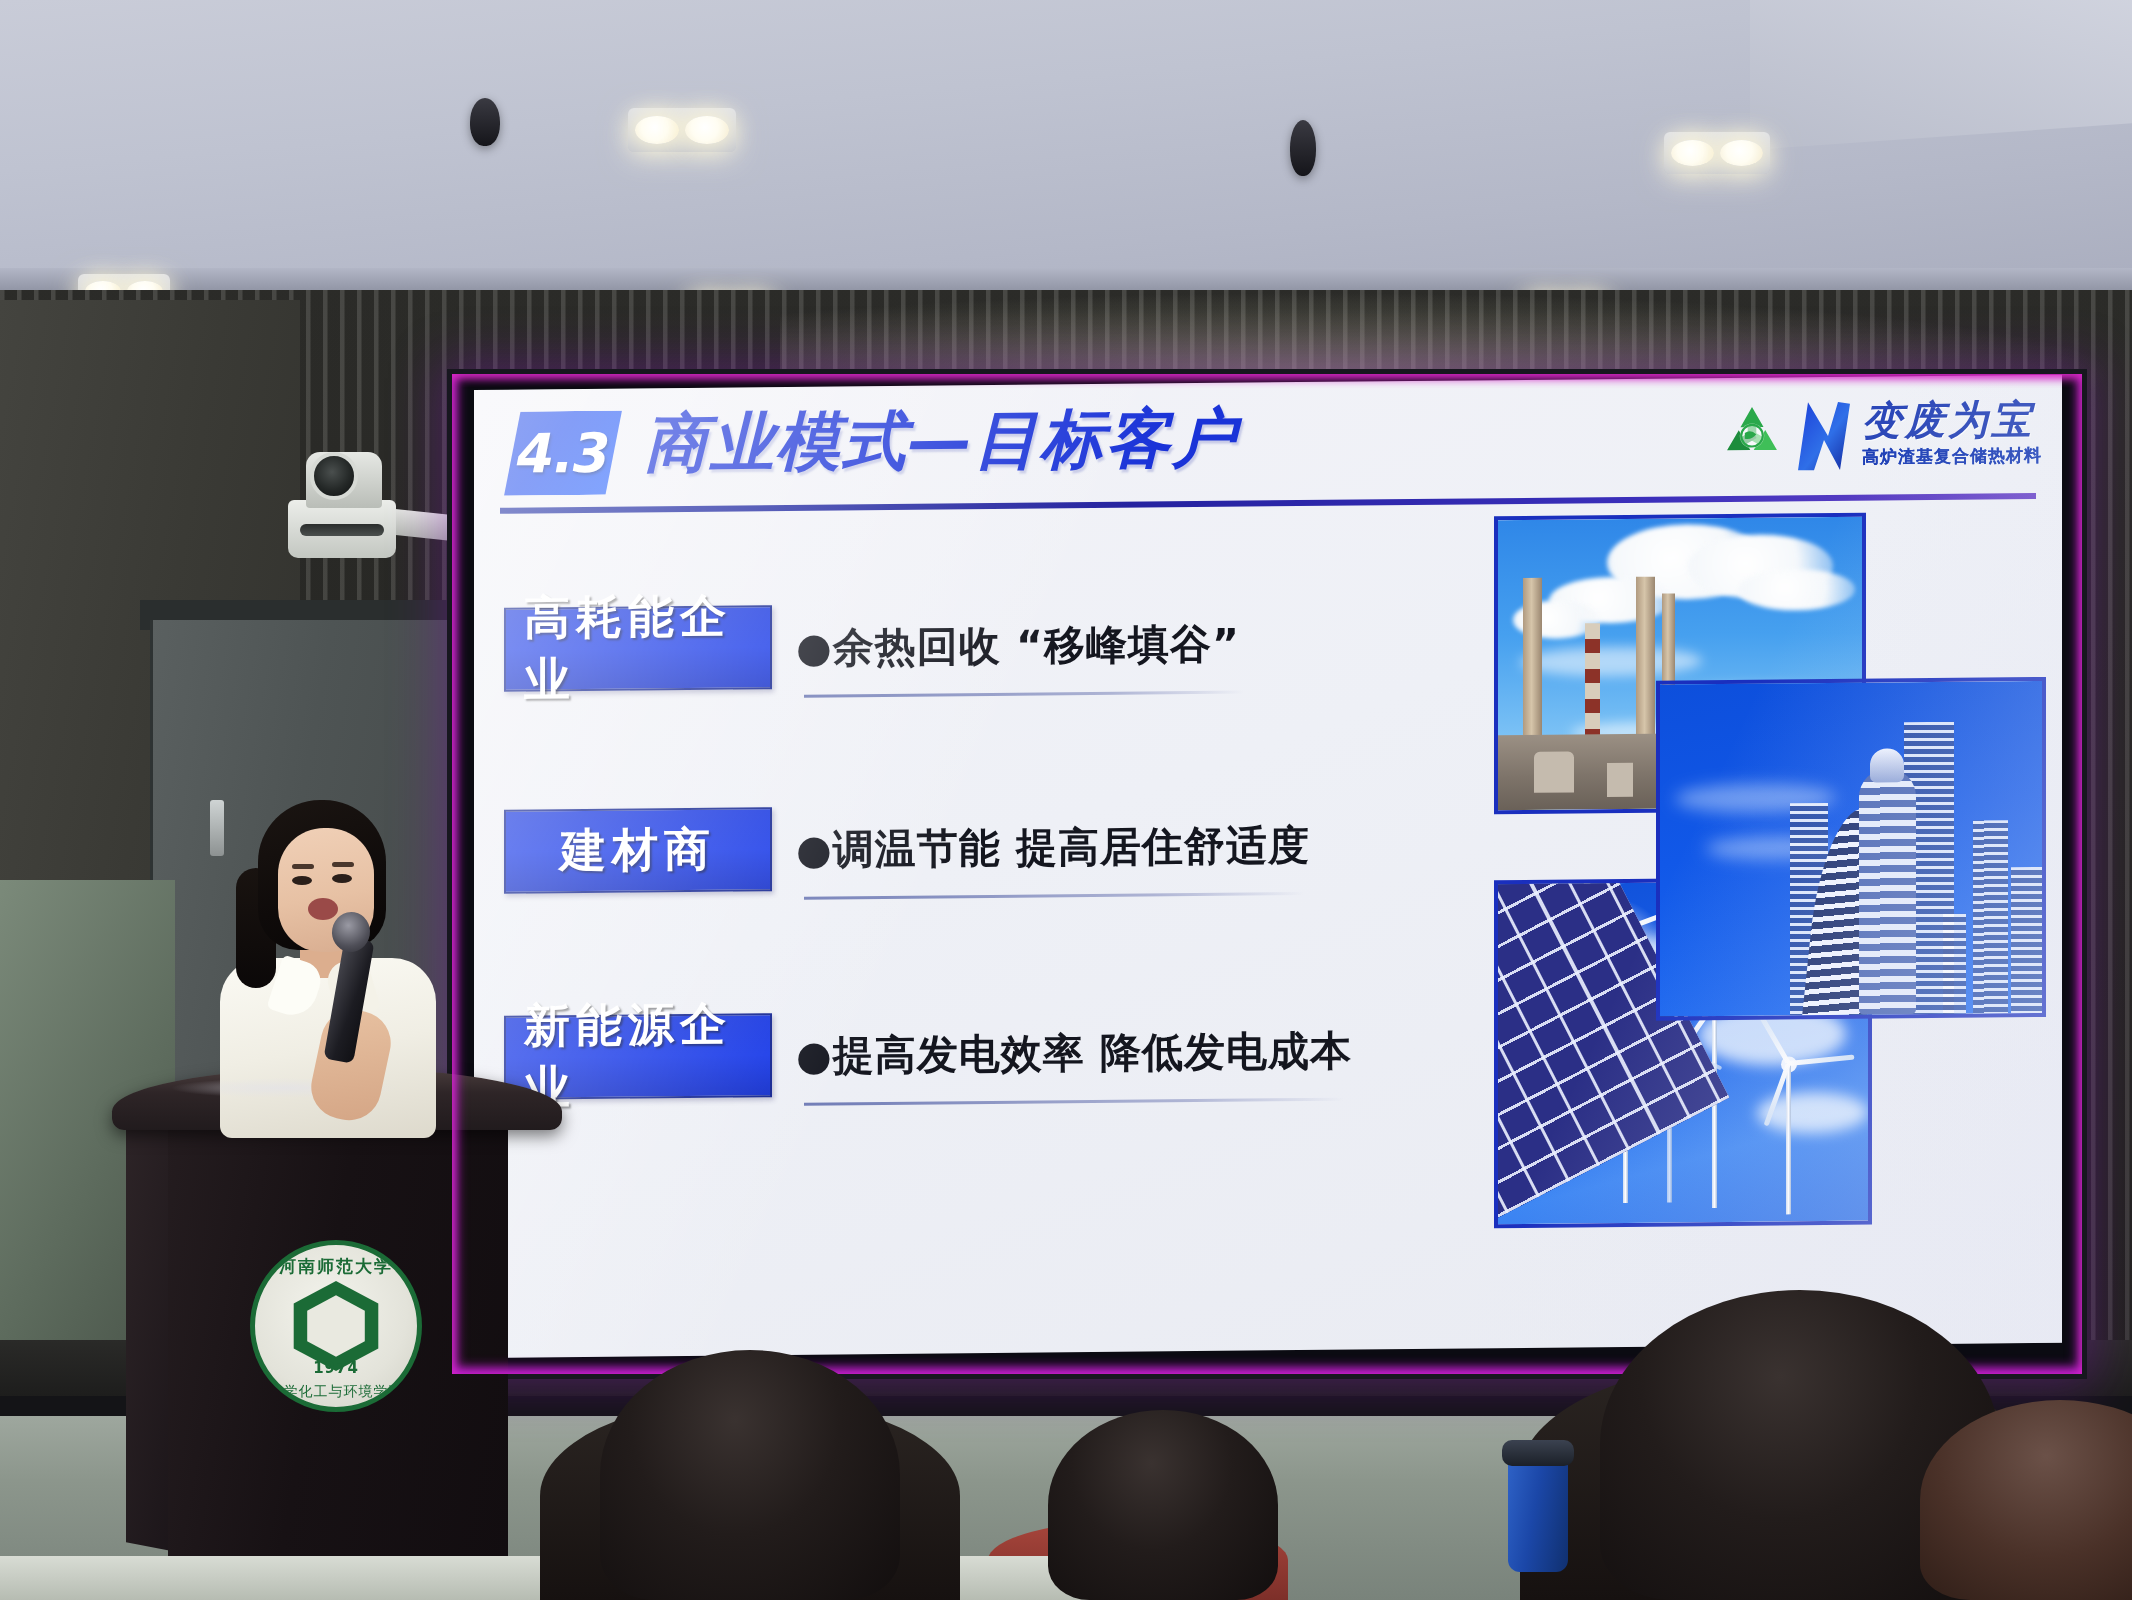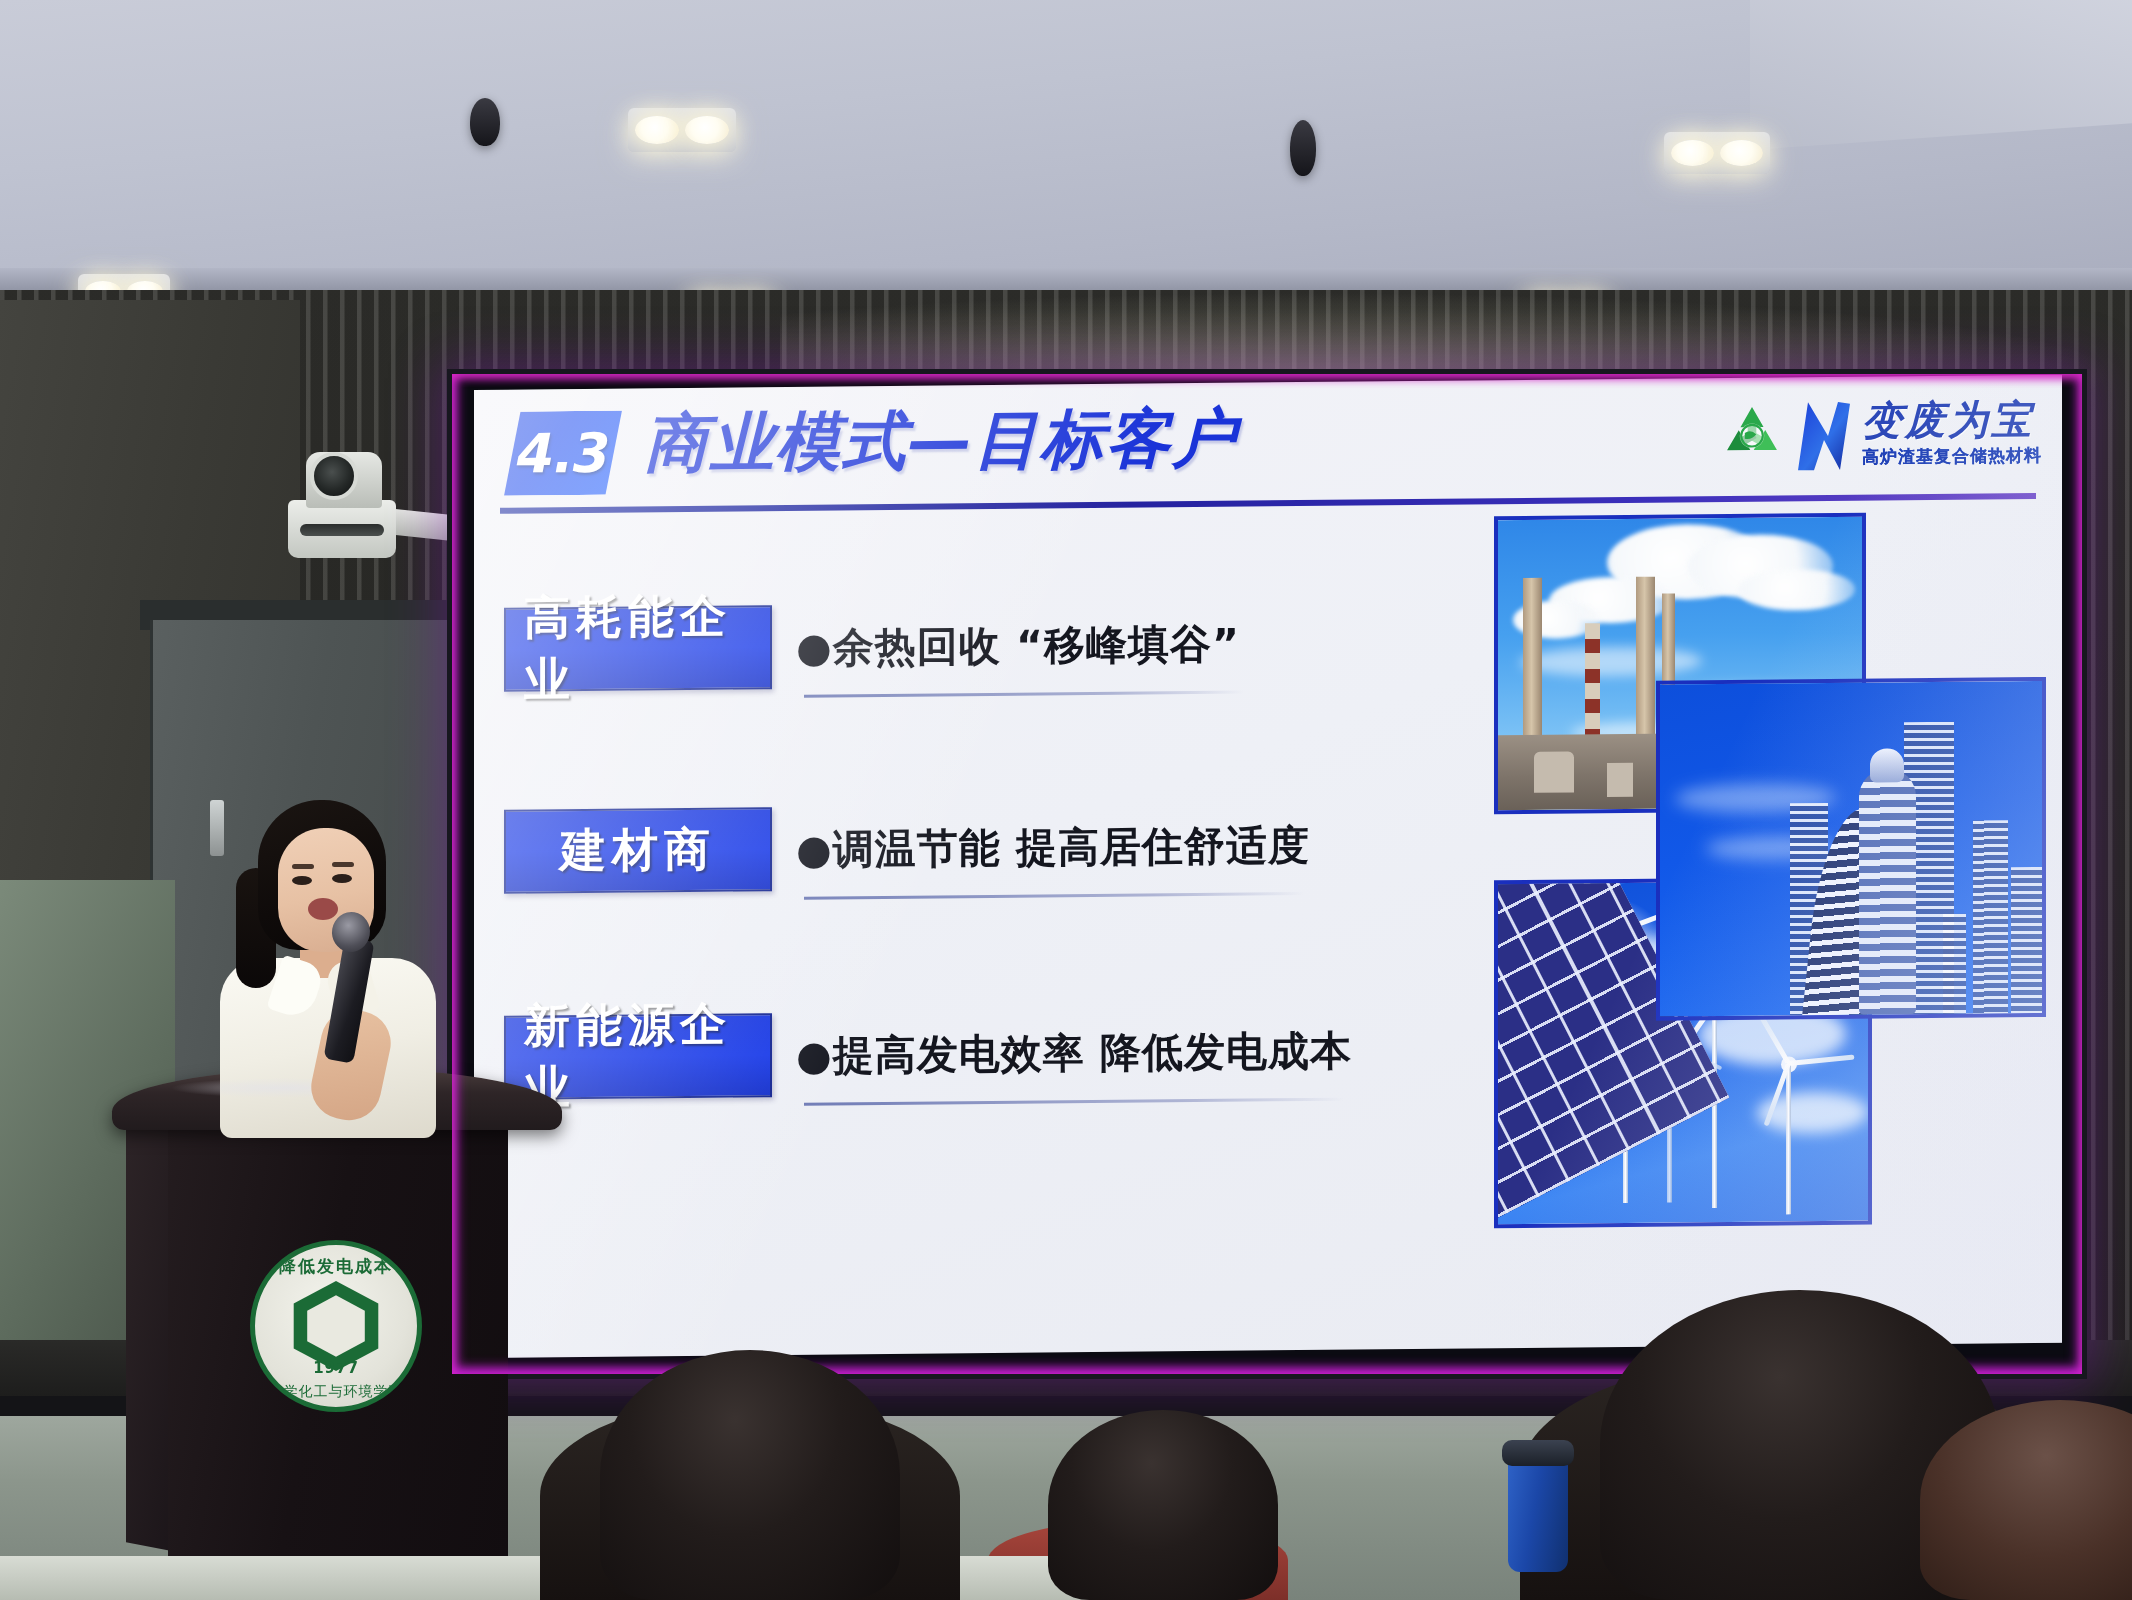--- a/index.html
+++ b/index.html
@@ -691,23 +691,23 @@
   <div class="sp-collarR"></div>
   <div class="mic-body"></div>
   <div class="mic-head"></div>
   <div class="sp-arm"></div>
 
   <div class="podium-side"></div>
   <div class="podium-body"></div>
   <div class="podium-top"></div>
   <div class="podium-top-gloss"></div>
   <div class="podium-emblem">
-    <div class="emblem-top-text">降低发电成本</div>
+    <div class="emblem-top-text">河南师范大学</div>
     <div class="emblem-hex"></div>
-    <div class="emblem-year">1977</div>
+    <div class="emblem-year">1974</div>
     <div class="emblem-bot-text">化学化工与环境学院</div>
   </div>
 
   <div class="shoulder" style="left:540px;width:420px;height:200px;"></div>
   <div class="head" style="left:600px;width:300px;height:250px;"></div>
 
   <div class="redshirt"></div>
   <div class="head" style="left:1048px;width:230px;height:190px;"></div>
 
   <div class="bottle-lid"></div>

